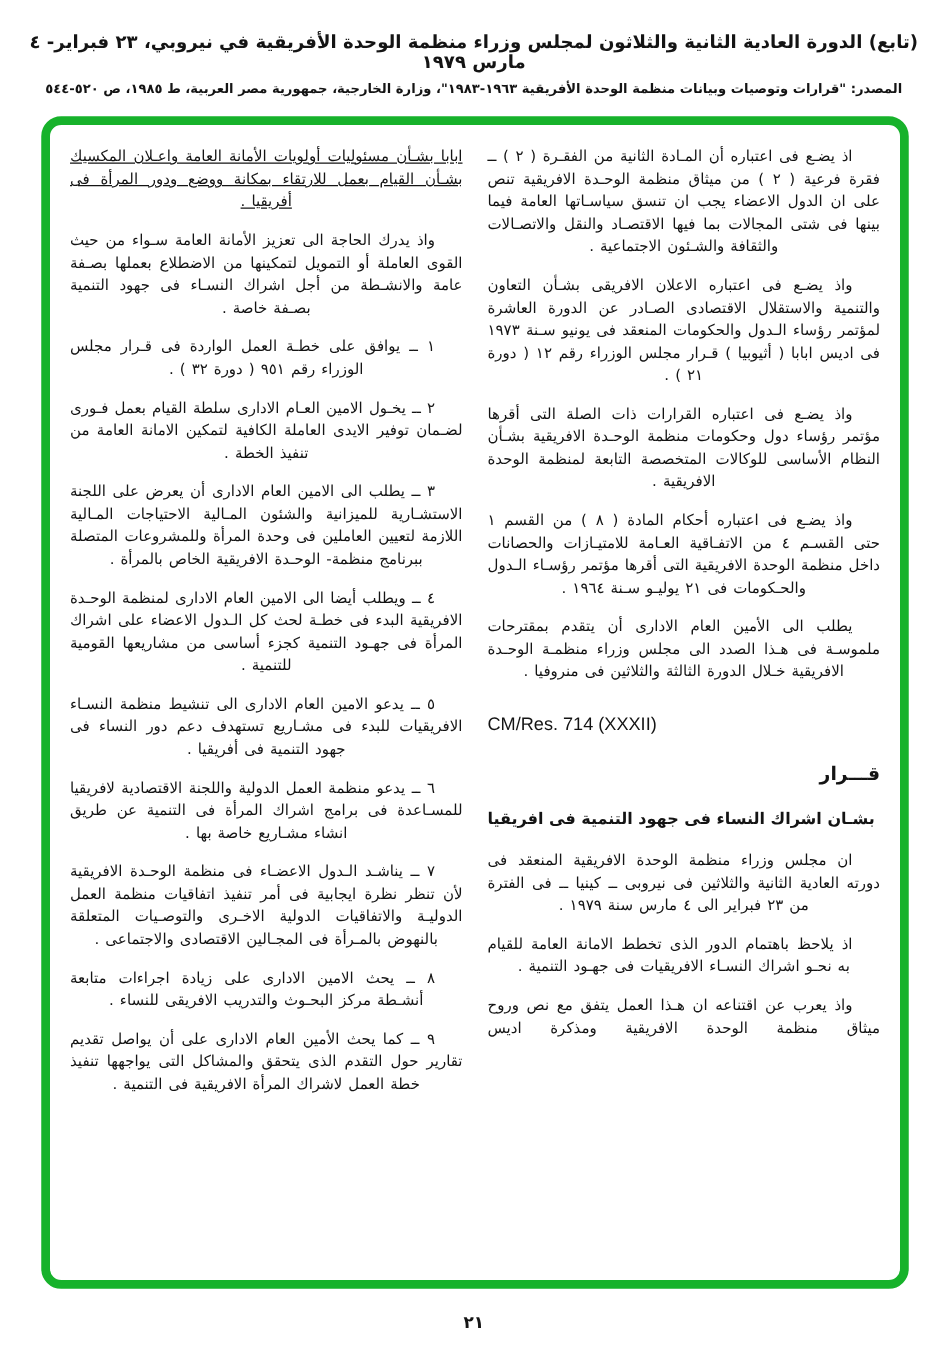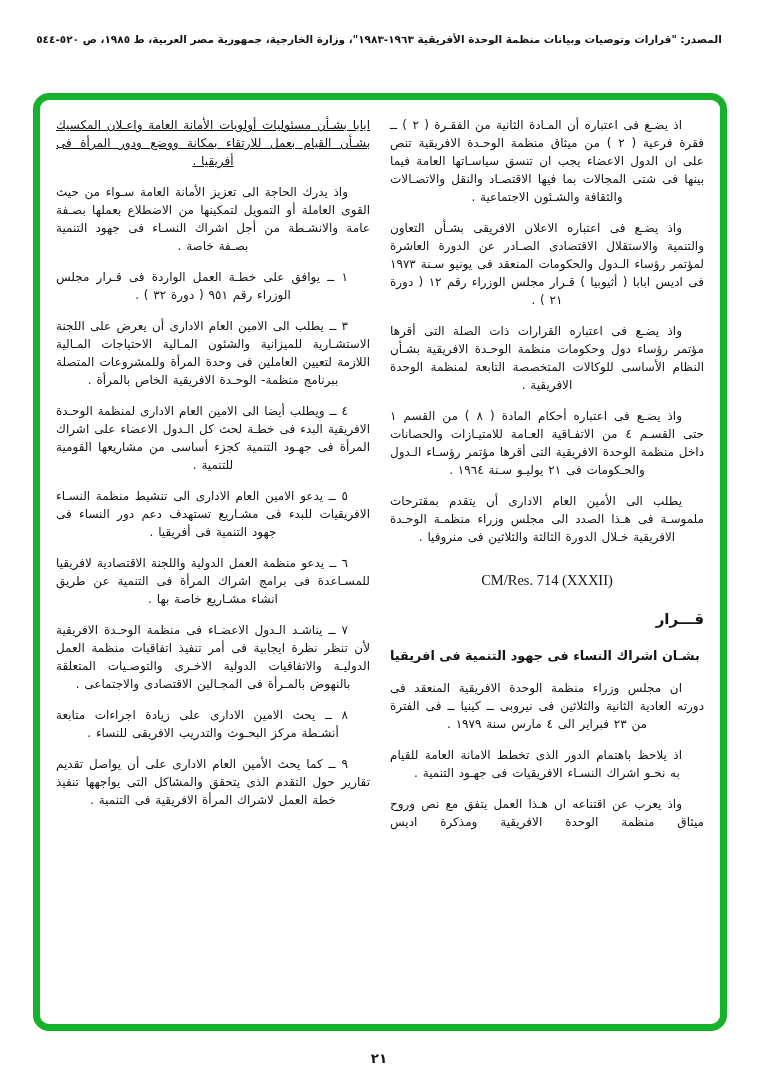--- a/index.html
+++ b/index.html
@@ -42,22 +42,22 @@
     margin:0 0 13px 0;
     text-align:justify;
     text-align-last:center;
     text-indent:22px;
     word-spacing:1px;
   }
   .para.no-indent { text-indent:0;text-decoration:underline; }
   .para.flush-last { text-align-last:justify; margin-bottom:0; }
 
   .ref {
-    direction:ltr; text-align:center;
-    font-family:Liberation Serif, serif;
+    direction:ltr; text-align:left;
+    font-family:Liberation Sans, sans-serif;
     font-size:14.5px;
     margin:24px 0 16px 0;
     text-indent:0;
   }
 
   .decision-heading {
     text-align:right; font-weight:bold;
     font-size:15px; letter-spacing:2px;
     margin:6px 0 16px 0;
   }
@@ -70,20 +70,21 @@
   
   .page-number {
     position:absolute; bottom:12px; left:0; right:0;
     text-align:center; font-weight:bold; font-size:13.5px;
   }
 </style>
 </head>
 <body>
 
 <div class="header">
+  <div class="header-line1">(تابع) الدورة العادية الثانية والثلاثون لمجلس وزراء منظمة الوحدة الأفريقية في نيروبي، ٢٣ فبراير- ٤ مارس ١٩٧٩</div>
   <div class="header-line2">المصدر: "قرارات وتوصيات وبيانات منظمة الوحدة الأفريقية ١٩٦٣-١٩٨٣"، وزارة الخارجية، جمهورية مصر العربية، ط ١٩٨٥، ص ٥٢٠-٥٤٤</div>
 </div>
 
 <div class="frame">
   <div class="columns">
 
     <div class="col">
       <p class="para">اذ يضـع فى اعتباره أن المـادة الثانية من الفقـرة ( ٢ ) ــ فقرة فرعية ( ٢ ) من ميثاق منظمة الوحـدة الافريقية تنص على ان الدول الاعضاء يجب ان تنسق سياسـاتها العامة فيما بينها فى شتى المجالات بما فيها الاقتصـاد والنقل والاتصـالات والثقافة والشـئون الاجتماعية .</p>
       <p class="para">واذ يضـع فى اعتباره الاعلان الافريقى بشـأن التعاون والتنمية والاستقلال الاقتصادى الصـادر عن الدورة العاشرة لمؤتمر رؤساء الـدول والحكومات المنعقد فى يونيو سـنة ١٩٧٣ فى اديس ابابا ( أثيوبيا ) قـرار مجلس الوزراء رقم ١٢ ( دورة ٢١ ) .</p>
       <p class="para">واذ يضـع فى اعتباره القرارات ذات الصلة التى أقرها مؤتمر رؤساء دول وحكومات منظمة الوحـدة الافريقية بشـأن النظام الأساسى للوكالات المتخصصة التابعة لمنظمة الوحدة الافريقية .</p>
@@ -94,20 +95,21 @@
       <h4 class="decision-subtitle">بشـان اشراك النساء فى جهود التنمية فى افريقيا</h4>
       <p class="para">ان مجلس وزراء منظمة الوحدة الافريقية المنعقد فى دورته العادية الثانية والثلاثين فى نيروبى ــ كينيا ــ فى الفترة من ٢٣ فبراير الى ٤ مارس سنة ١٩٧٩ .</p>
       <p class="para">اذ يلاحظ باهتمام الدور الذى تخطط الامانة العامة للقيام به نحـو اشراك النسـاء الافريقيات فى جهـود التنمية .</p>
       <p class="para flush-last">واذ يعرب عن اقتناعه ان هـذا العمل يتفق مع نص وروح ميثاق منظمة الوحدة الافريقية ومذكرة اديس</p>
     </div>
 
     <div class="col">
       <p class="para no-indent">ابابا بشـأن مسئوليات أولويات الأمانة العامة واعـلان المكسيك بشـأن القيام بعمل للارتقاء بمكانة ووضع ودور المرأة فى أفريقيا .</p>
       <p class="para">واذ يدرك الحاجة الى تعزيز الأمانة العامة سـواء من حيث القوى العاملة أو التمويل لتمكينها من الاضطلاع بعملها بصـفة عامة والانشـطة من أجل اشراك النسـاء فى جهود التنمية بصـفة خاصة .</p>
       <p class="para">١ ــ يوافق على خطـة العمل الواردة فى قـرار مجلس الوزراء رقم ٩٥١ ( دورة ٣٢ ) .</p>
+      <p class="para">٢ ــ يخـول الامين العـام الادارى سلطة القيام بعمل فـورى لضـمان توفير الايدى العاملة الكافية لتمكين الامانة العامة من تنفيذ الخطة .</p>
       <p class="para">٣ ــ يطلب الى الامين العام الادارى أن يعرض على اللجنة الاستشـارية للميزانية والشئون المـالية الاحتياجات المـالية اللازمة لتعيين العاملين فى وحدة المرأة وللمشروعات المتصلة ببرنامج منظمة- الوحـدة الافريقية الخاص بالمرأة .</p>
       <p class="para">٤ ــ ويطلب أيضا الى الامين العام الادارى لمنظمة الوحـدة الافريقية البدء فى خطـة لحث كل الـدول الاعضاء على اشراك المرأة فى جهـود التنمية كجزء أساسى من مشاريعها القومية للتنمية .</p>
       <p class="para">٥ ــ يدعو الامين العام الادارى الى تنشيط منظمة النسـاء الافريقيات للبدء فى مشـاريع تستهدف دعم دور النساء فى جهود التنمية فى أفريقيا .</p>
       <p class="para">٦ ــ يدعو منظمة العمل الدولية واللجنة الاقتصادية لافريقيا للمسـاعدة فى برامج اشراك المرأة فى التنمية عن طريق انشاء مشـاريع خاصة بها .</p>
       <p class="para">٧ ــ يناشـد الـدول الاعضـاء فى منظمة الوحـدة الافريقية لأن تنظر نظرة ايجابية فى أمر تنفيذ اتفاقيات منظمة العمل الدوليـة والاتفاقيات الدولية الاخـرى والتوصـيات المتعلقة بالنهوض بالمـرأة فى المجـالين الاقتصادى والاجتماعى .</p>
       <p class="para">٨ ــ يحث الامين الادارى على زيادة اجراءات متابعة أنشـطة مركز البحـوث والتدريب الافريقى للنساء .</p>
       <p class="para">٩ ــ كما يحث الأمين العام الادارى على أن يواصل تقديم تقارير حول التقدم الذى يتحقق والمشاكل التى يواجهها تنفيذ خطة العمل لاشراك المرأة الافريقية فى التنمية .</p>
     </div>
 
   </div>

